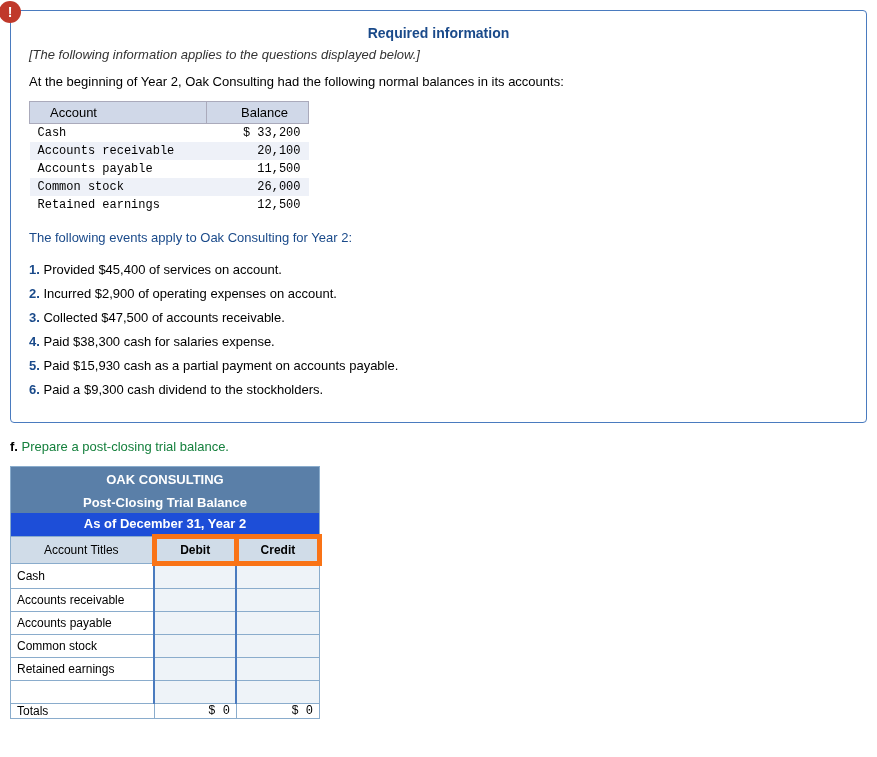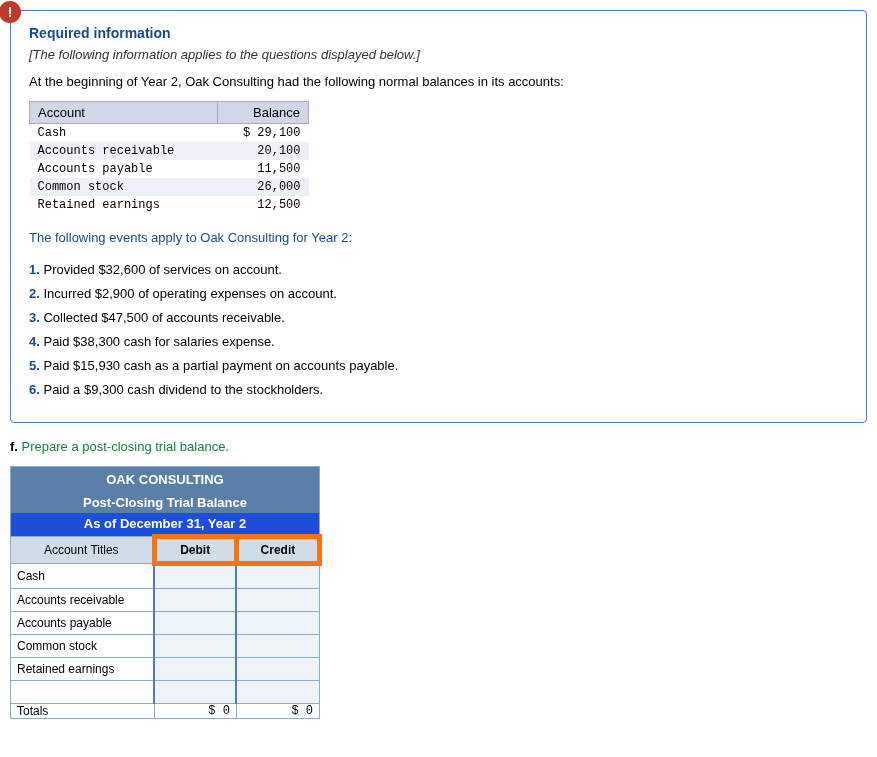--- a/index.html
+++ b/index.html
@@ -34,20 +34,21 @@
       font-size: 14px;
       display: flex;
       align-items: center;
       justify-content: center;
     }
     .required-title {
       color: #1a4a8a;
       font-weight: bold;
       font-size: 14px;
       margin-bottom: 6px;
+      text-align: center;
     }
     .italic-note {
       font-style: italic;
       color: #333;
       margin-bottom: 12px;
       font-size: 13px;
     }
     .intro-text {
       color: #000;
       margin-bottom: 12px;
@@ -56,21 +57,21 @@
 
     
     .account-table {
       border-collapse: collapse;
       margin-bottom: 16px;
       min-width: 280px;
     }
     .account-table th {
       background: #d0d8e8;
       text-align: left;
-      padding: 3px 8px;
+      padding: 3px 20px;
       font-weight: normal;
       border: 1px solid #aab;
       font-size: 13px;
     }
     .account-table th.balance-col {
       text-align: right;
     }
     .account-table td {
       padding: 2px 8px;
       font-size: 12px;
@@ -214,21 +215,21 @@
   <table class="account-table">
     <thead>
       <tr>
         <th>Account</th>
         <th class="balance-col">Balance</th>
       </tr>
     </thead>
     <tbody id="account-table-body">
     <tr>
           <td>Cash</td>
-          <td class="amount">$ 29,100</td>
+          <td class="amount">$ 33,200</td>
         </tr>
         <tr>
           <td>Accounts receivable</td>
           <td class="amount">20,100</td>
         </tr>
         <tr>
           <td>Accounts payable</td>
           <td class="amount">11,500</td>
         </tr>
         <tr>
@@ -238,21 +239,21 @@
         <tr>
           <td>Retained earnings</td>
           <td class="amount">12,500</td>
         </tr>
       </tbody>
   </table>
 
   <div class="following-events">The following events apply to Oak Consulting for Year 2:</div>
 
   <ul class="events-list" id="events-list">
-  <li><span class="num">1.</span> <span>Provided $32,600 of services on account.</span></li>
+  <li><span class="num">1.</span> <span>Provided $45,400 of services on account.</span></li>
       <li><span class="num">2.</span> <span>Incurred $2,900 of operating expenses on account.</span></li>
       <li><span class="num">3.</span> <span>Collected $47,500 of accounts receivable.</span></li>
       <li><span class="num">4.</span> <span>Paid $38,300 cash for salaries expense.</span></li>
       <li><span class="num">5.</span> <span>Paid $15,930 cash as a partial payment on accounts payable.</span></li>
       <li><span class="num">6.</span> <span>Paid a $9,300 cash dividend to the stockholders.</span></li>
     </ul>
 </div>
 
 <div class="part-f">
   <strong>f.</strong>

